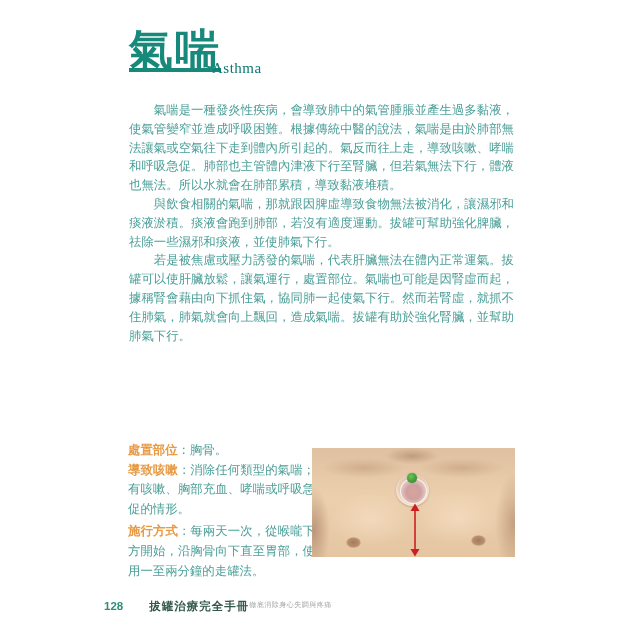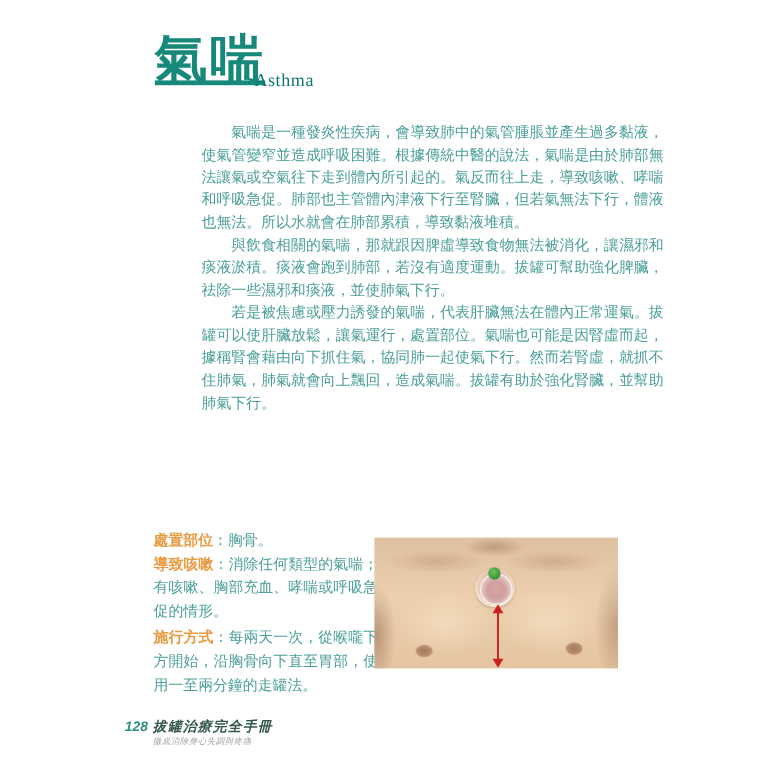--- a/index.html
+++ b/index.html
@@ -20,21 +20,20 @@
     font-family:"Liberation Serif", serif;
     font-size:15px; color:#0f766e; letter-spacing:0.5px;
   }
 
   
   .body-text {
     position:absolute; left:129px; top:101px; width:385px;
     color:#4b9f98;
     font-size:12.4px; line-height:18.8px;
     text-align:justify;
-    margin-left:39px;
   }
   .body-text p { margin:0; text-indent:2em; }
 
   
   .info-section {
     position:absolute; left:128px; top:441px; width:187px;
     color:#4b9f98;
     font-size:12.4px; line-height:19.6px;
     text-align:justify;
   }
@@ -78,26 +77,26 @@
     position:absolute; left:95px; top:25px; width:10px; height:10px;
     border-radius:50%;
     background:radial-gradient(circle at 40% 35%, #6cc45a 0%, #3f9f3c 55%, #2c7a2b 100%);
     box-shadow:0 0 1px rgba(0,60,0,0.6);
   }
   .direction-arrow { position:absolute; left:96px; top:55px; }
 
   
   .footer {
     position:absolute; left:104px; top:599px;
-    display:flex; align-items:flex-start; gap:4px;font-style:italic;
+    display:flex; align-items:flex-start; gap:26px;
   }
   .footer .page-number {
     color:#2e8f7d; font-weight:bold; font-size:11.5px; line-height:14px;
   }
-  .footer .book-block { display:flex; flex-direction:column; }
+  .footer .book-block { display:flex; }
   .footer .book-title {
     color:#34584d; font-weight:bold; font-size:11.5px; line-height:14px; letter-spacing:1px;
   }
   .footer .book-subtitle {
     color:#a0a69f; font-size:7px; line-height:9px; letter-spacing:0.5px; margin-top:1px;
   }
 </style>
 </head>
 <body>
 

